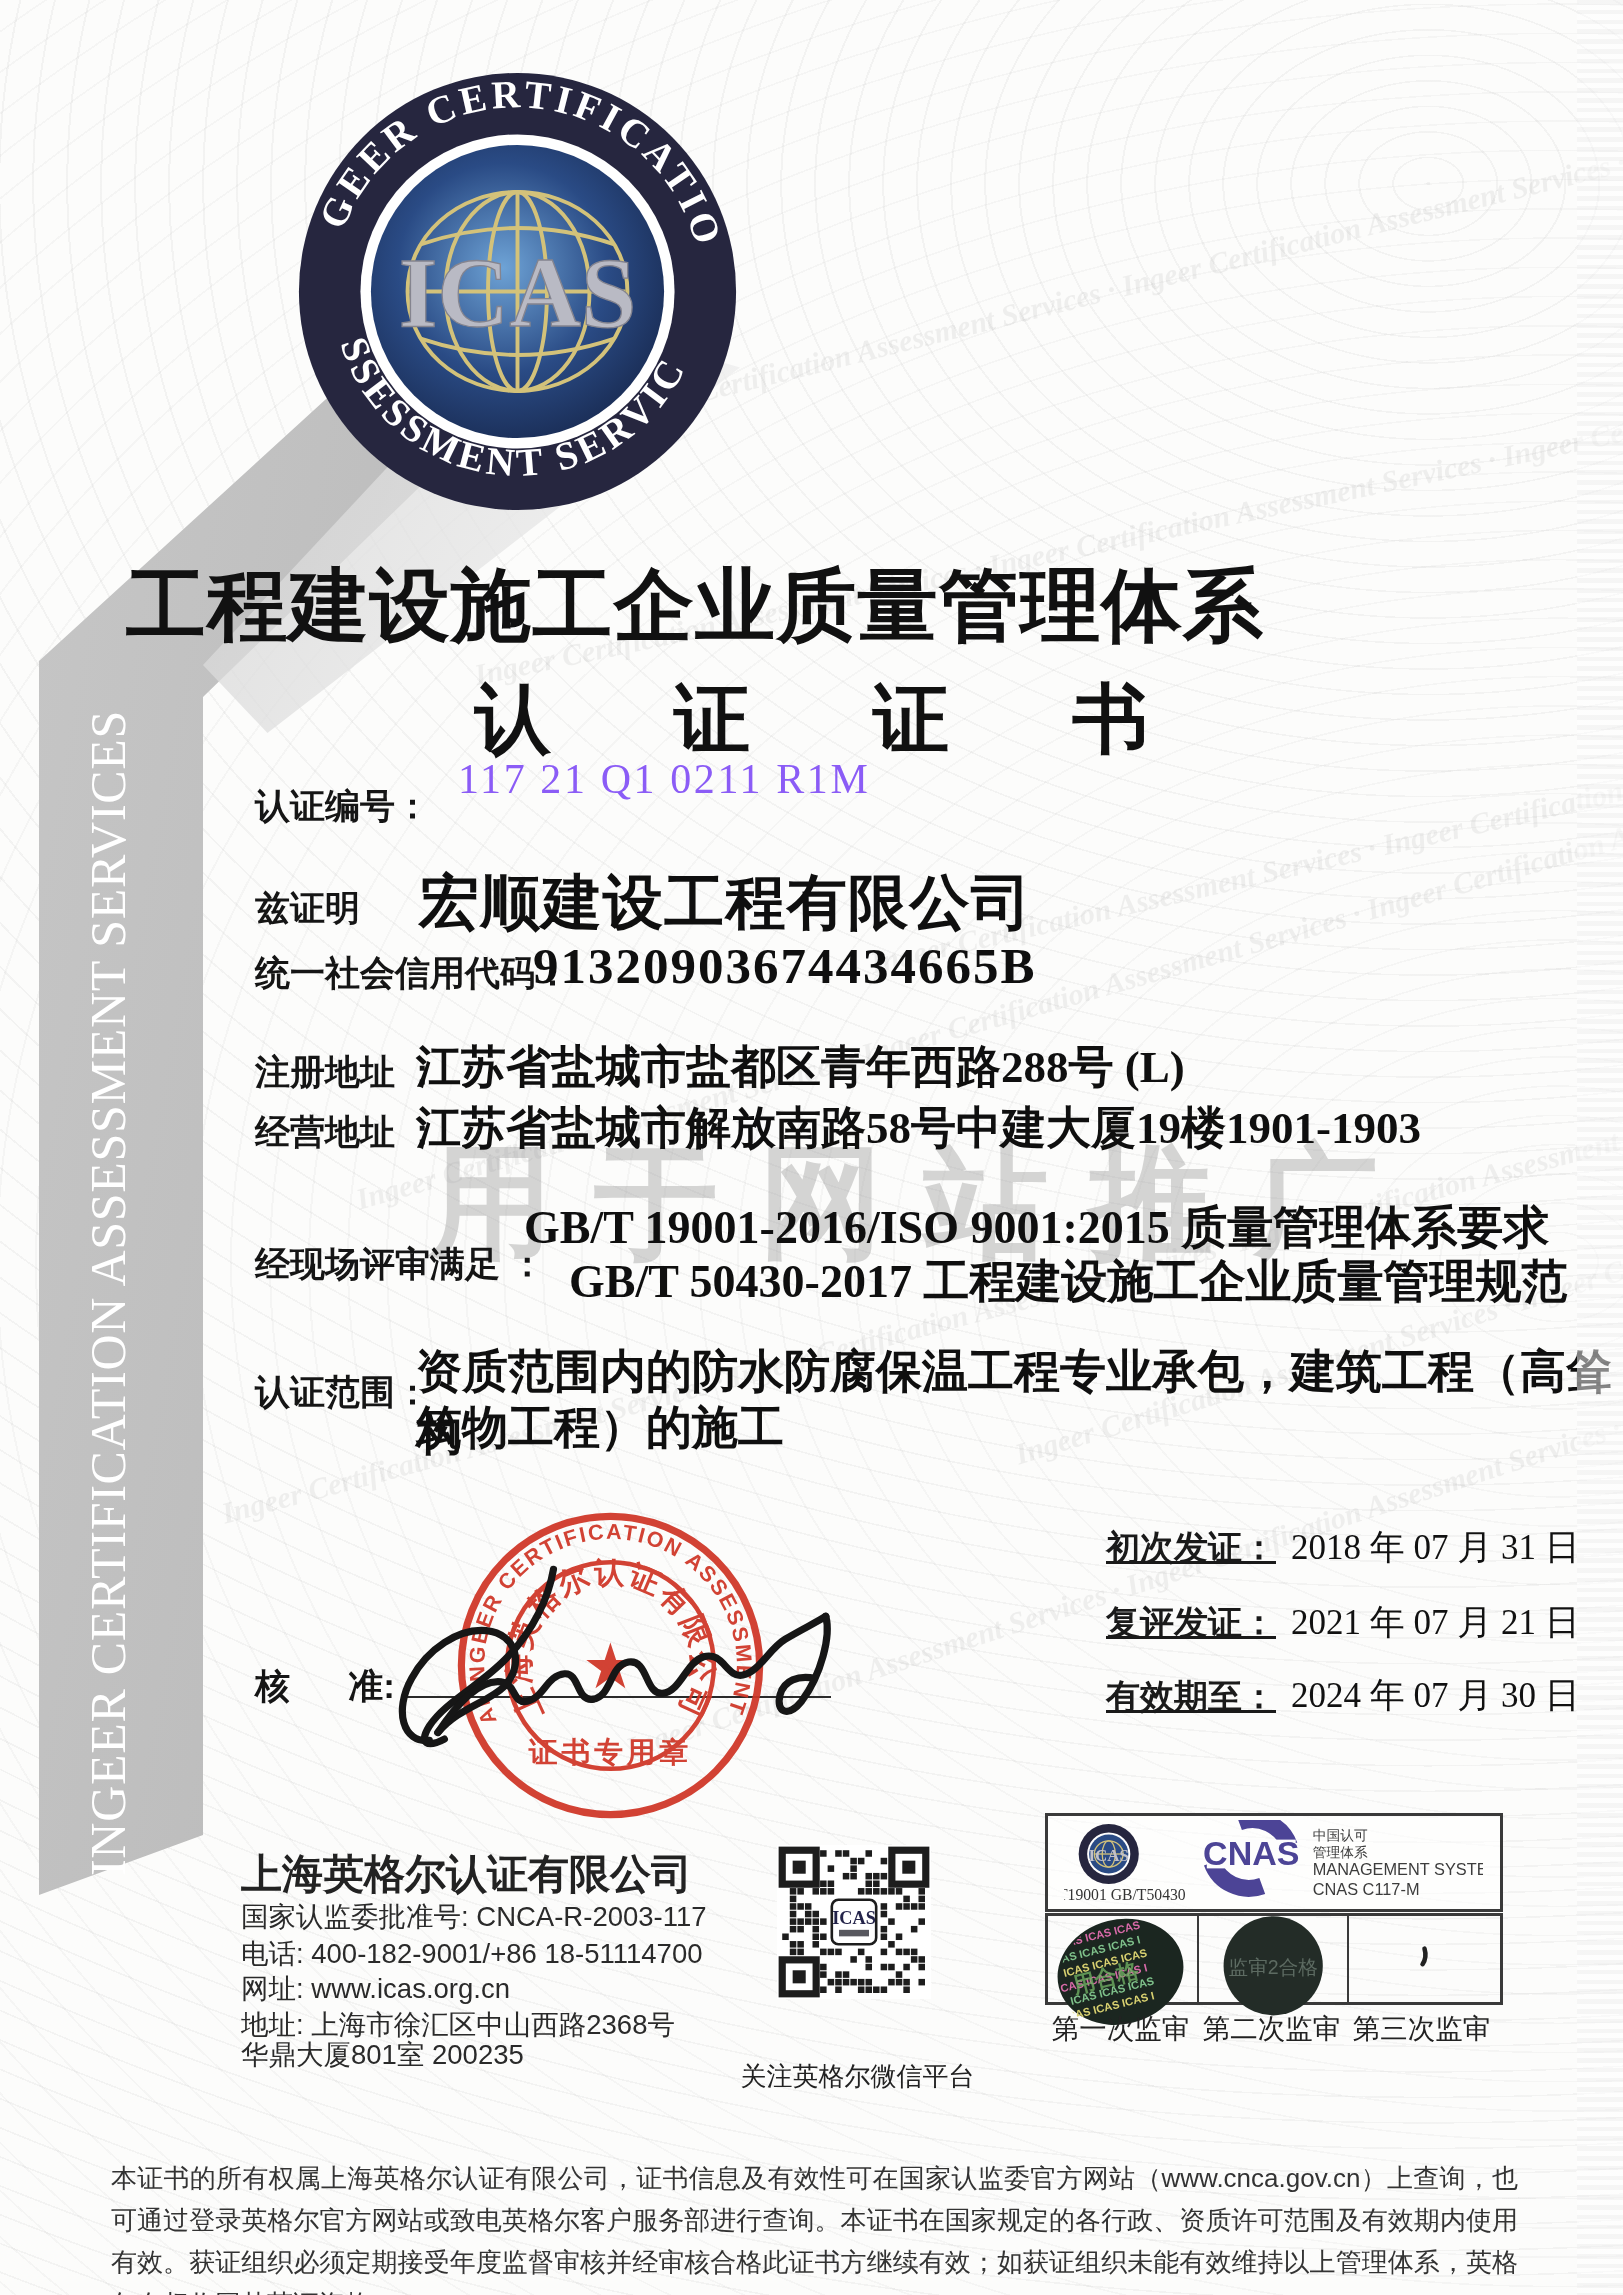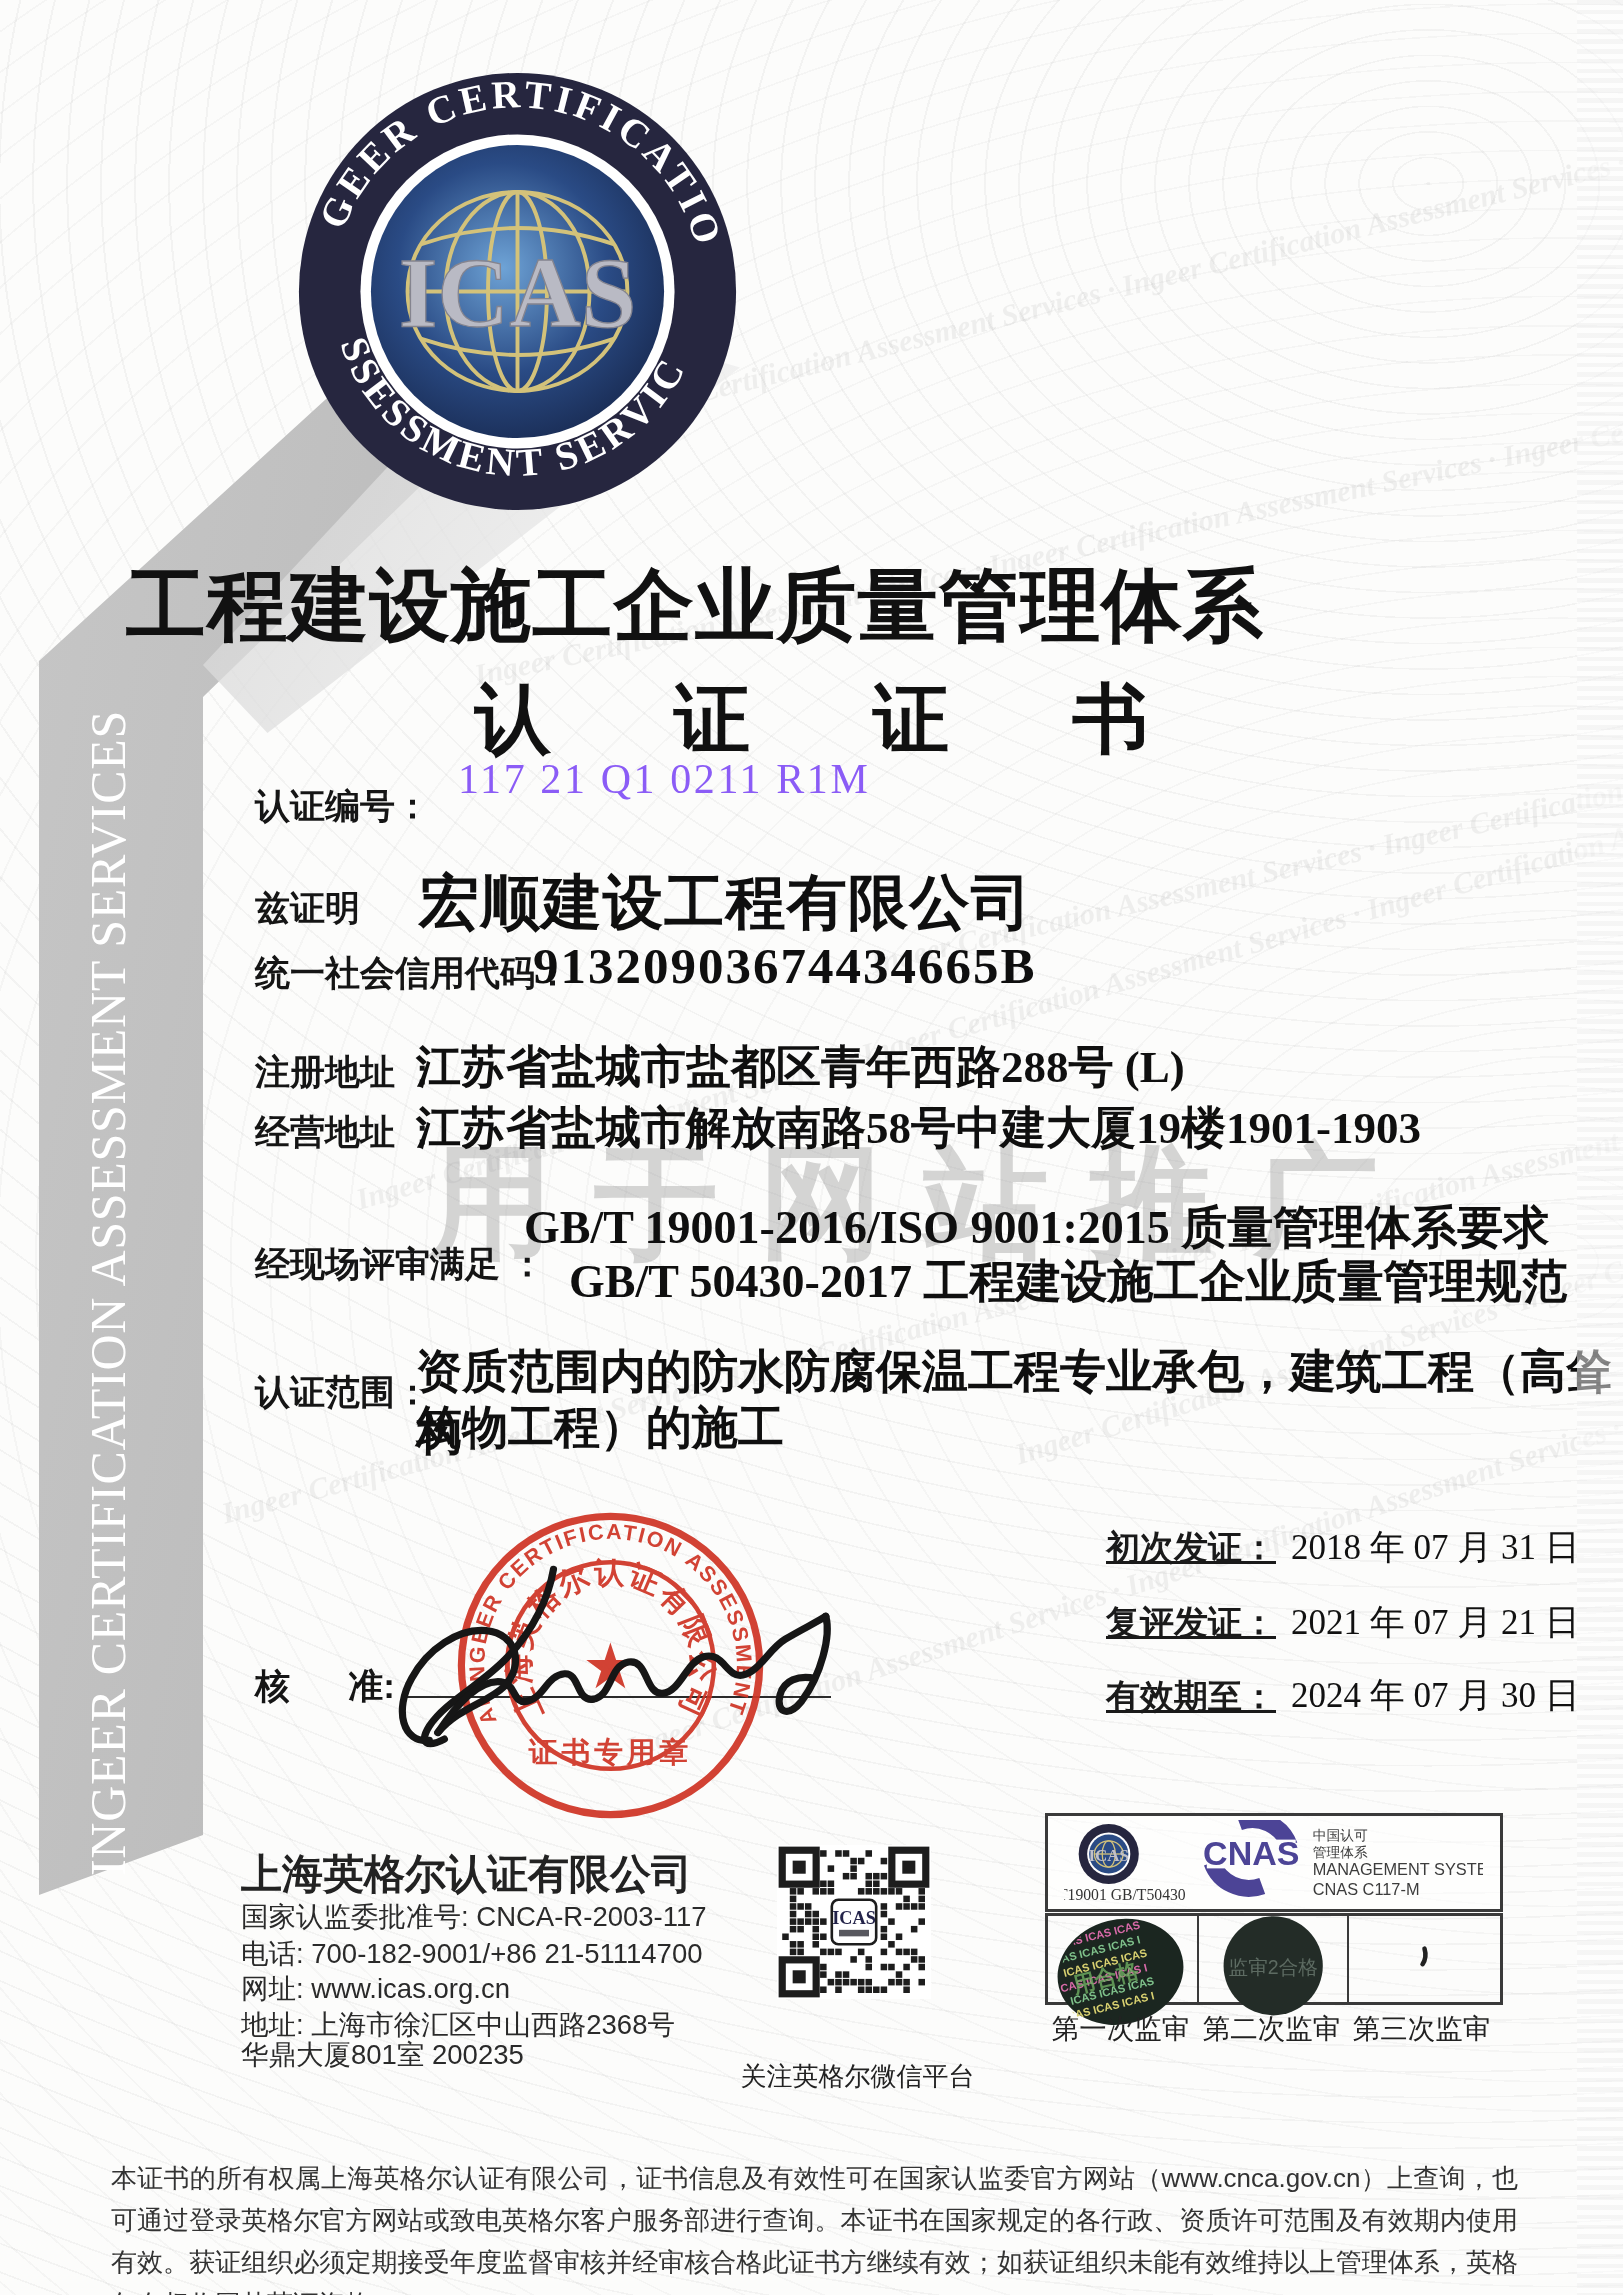--- a/index.html
+++ b/index.html
@@ -187,21 +187,21 @@
       <path d="M 285,28 C 278,70 255,120 215,162 C 175,205 120,230 95,268 C 78,295 92,302 118,288"></path>
       <path d="M 95,290 C 55,295 40,245 68,195 C 92,150 140,118 182,122 C 230,127 240,175 210,207 C 185,232 140,240 108,278"></path>
       <path d="M 108,278 C 140,230 170,200 200,200 C 230,200 220,235 245,230 C 270,225 275,190 302,188 C 325,186 320,230 345,227"></path>
       <path d="M 345,227 C 375,223 370,175 400,170 C 430,165 425,220 452,218 C 480,215 488,170 515,162 C 545,153 550,195 575,190 C 600,185 615,150 640,135 C 665,120 690,108 702,100"></path>
       <path d="M 702,100 C 710,130 695,190 665,230 C 645,255 625,248 632,220 C 638,198 660,190 685,195"></path>
     </g>
   </svg>
 
   <div id="issuer-name" class="abs">上海英格尔认证有限公司</div>
   <div class="abs issuer-line" style="top:1899px;">国家认监委批准号: CNCA-R-2003-117</div>
-  <div class="abs issuer-line" style="top:1936px;">电话: 700-182-9001/+86 21-51114700</div>
+  <div class="abs issuer-line" style="top:1936px;">电话: 400-182-9001/+86 18-51114700</div>
   <div class="abs issuer-line" style="top:1971px;">网址: www.icas.org.cn</div>
   <div class="abs issuer-line" style="top:2007px;">地址: 上海市徐汇区中山西路2368号</div>
   <div class="abs issuer-line" style="top:2037px;">华鼎大厦801室    200235</div>
 
   <svg id="qr" class="abs" width="154" height="154" viewBox="0 0 236 236">
     <rect x="0" y="0" width="236" height="236" fill="#ffffff"></rect>
     <g id="qr-modules" fill="#1d1d1d">
         <rect x="66.0" y="8.0" width="10" height="10"></rect>
         <rect x="89.2" y="8.0" width="10" height="10"></rect>
         <rect x="100.8" y="8.0" width="10" height="10"></rect>

